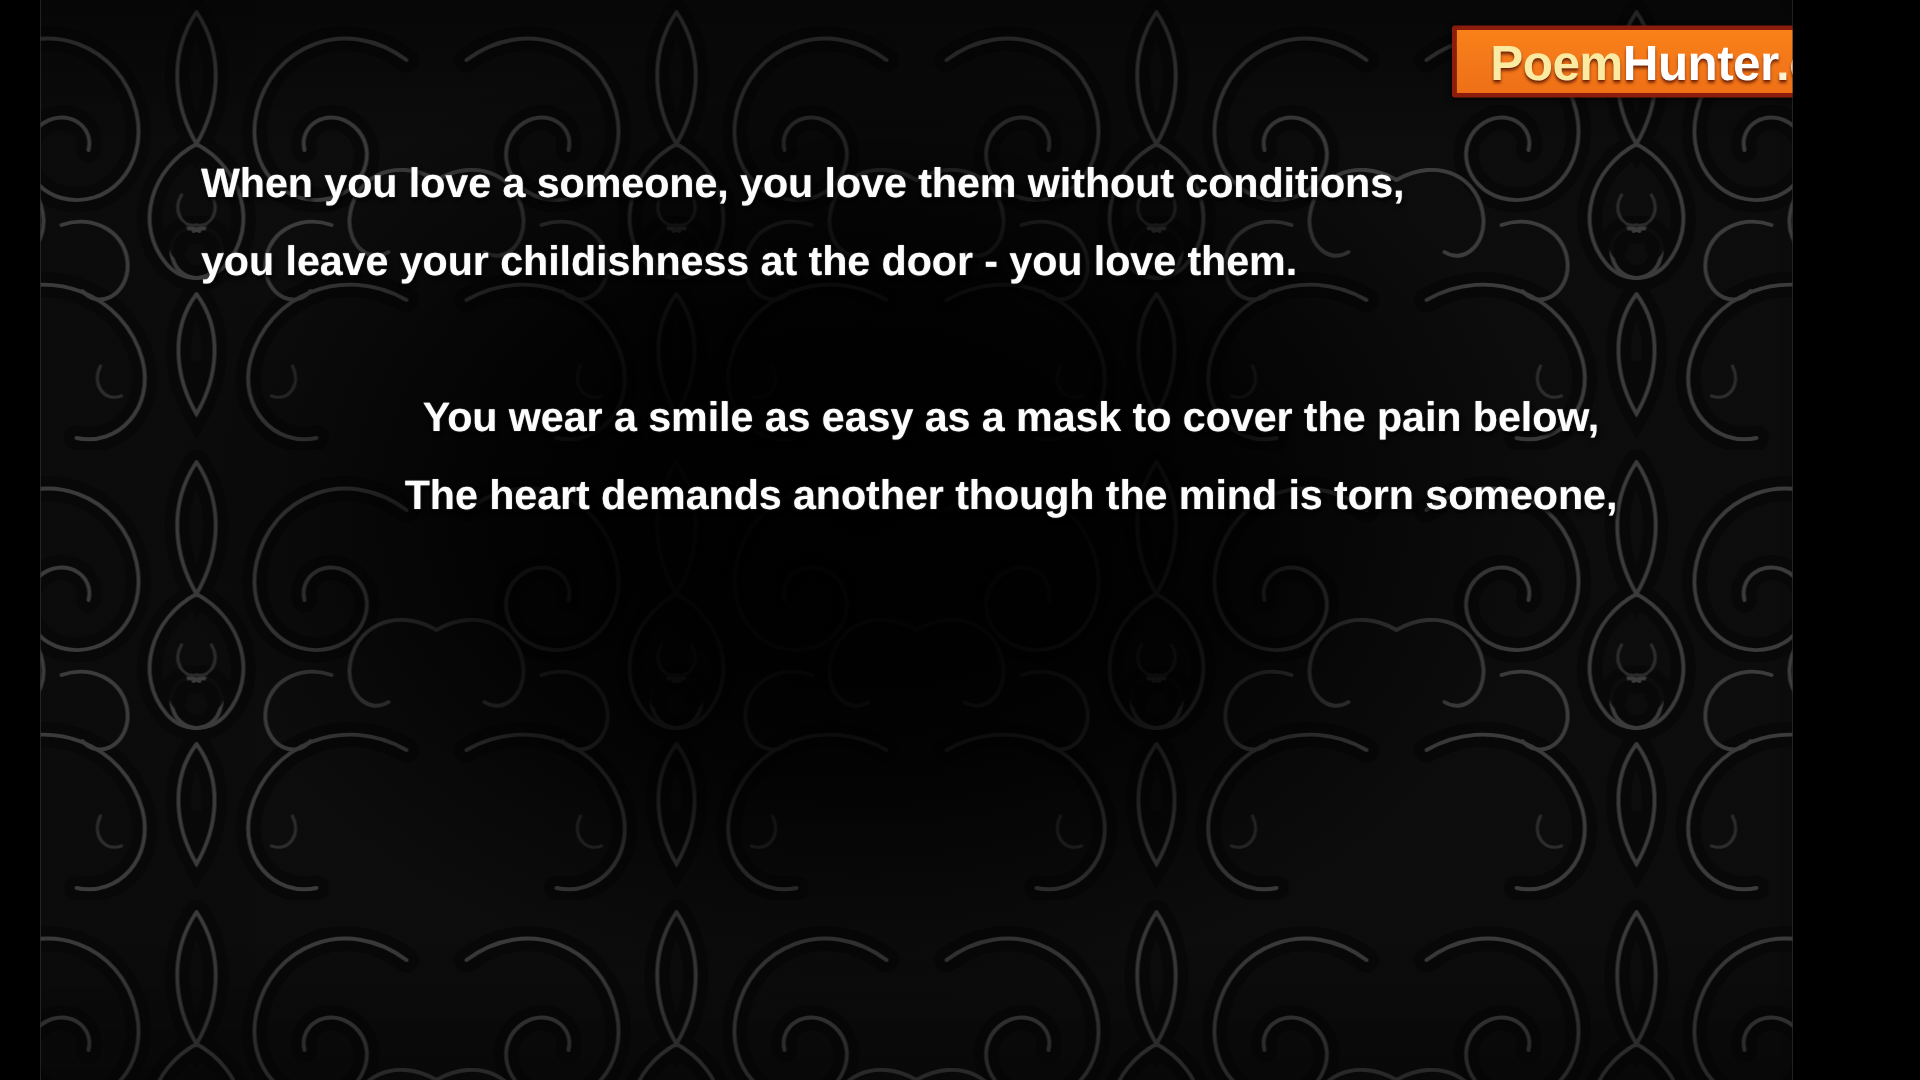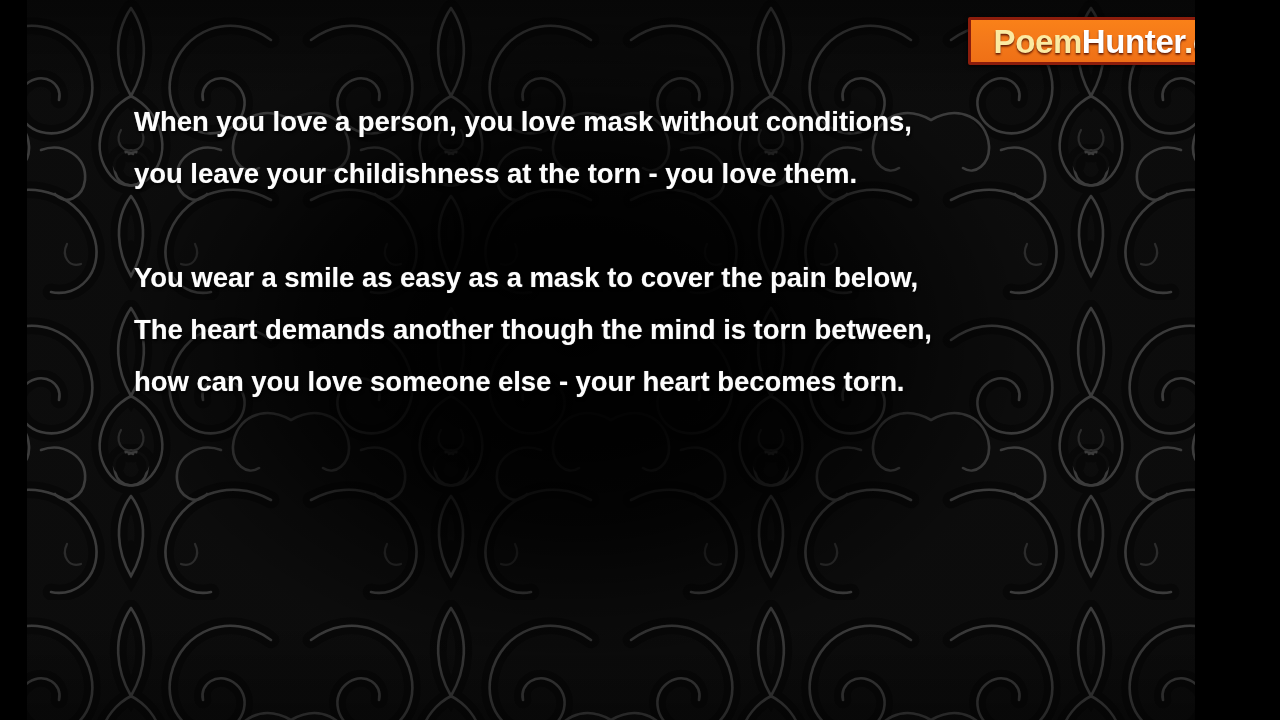--- a/index.html
+++ b/index.html
@@ -102,20 +102,21 @@
     left: 107px;
     width: 1080px;
   }
 
   .stanza {
     margin: 0;
   }
 
   .stanza + .stanza {
     margin-top: 52px;
+    text-align: center;
   }
 
   .poem-line {
     font-family: "Liberation Sans", sans-serif;
     font-weight: bold;
     font-size: 27.5px;
     line-height: 52px;
     color: #fdfdfd;
     letter-spacing: -0.05px;
     white-space: nowrap;
@@ -192,25 +193,24 @@
   <div class="bg-vignette"></div>
   <div class="bg-edge-dark"></div>
 
   <div class="logo-badge">
     <span class="logo-text"><span class="logo-poem">Poem</span><span class="logo-hunter">Hunter</span><span class="logo-dot">.</span><span class="logo-com">com</span></span>
   </div>
 
   <div class="poem">
 
     <div class="stanza">
-      <div class="poem-line">When you love a person, you love mask without conditions,</div>
-      <div class="poem-line">you leave your childishness at the torn - you love them.</div>
+      <div class="poem-line">When you love a someone, you love them without conditions,</div>
+      <div class="poem-line">you leave your childishness at the door - you love them.</div>
     </div>
 
     <div class="stanza">
       <div class="poem-line">You wear a smile as easy as a mask to cover the pain below,</div>
-      <div class="poem-line">The heart demands another though the mind is torn between,</div>
-      <div class="poem-line">how can you love someone else - your heart becomes torn.</div>
+      <div class="poem-line">The heart demands another though the mind is torn someone,</div>
     </div>
 
   </div>
 
 </div>
 
 </body></html>

